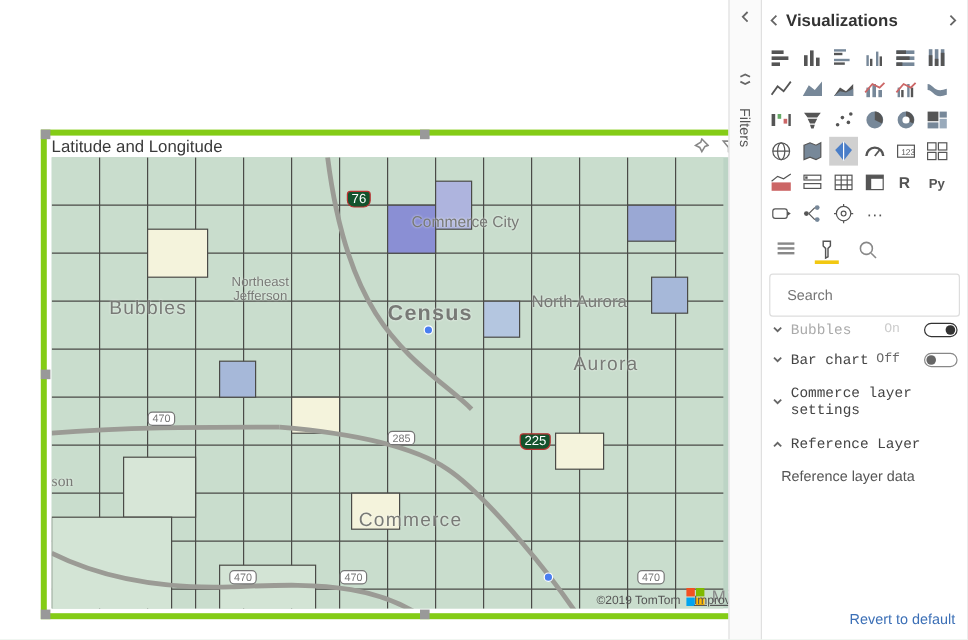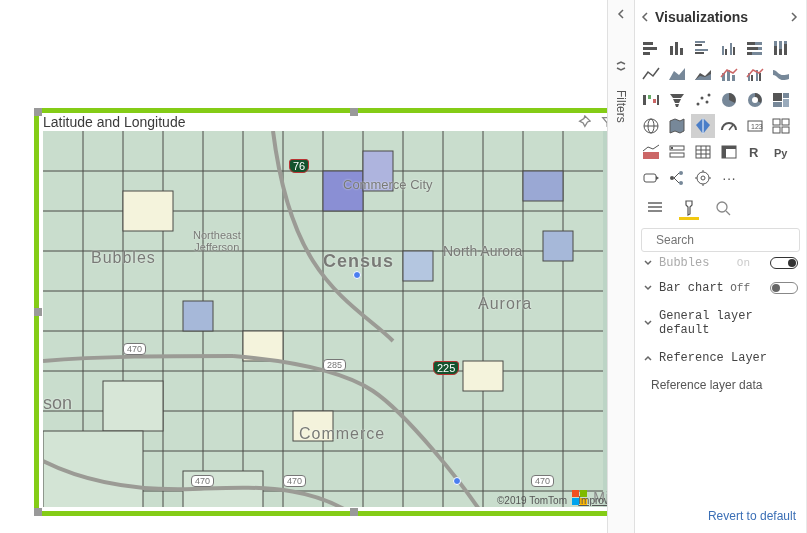--- a/index.html
+++ b/index.html
@@ -113,21 +113,21 @@
   .viz-icon.selected { background:#d0d0d0; }
   .viz-icon svg { width:20px; height:20px; }
 
   .tabs {
     display:flex; gap:14px; padding:8px 10px 4px 10px;
   }
   .tab { width:20px; height:20px; display:flex; align-items:center; justify-content:center;
     border-bottom:3px solid transparent; padding-bottom:2px; cursor:pointer; }
   .tab.active { border-bottom-color:#f2c811; }
   .search-row {
-    display:flex; align-items:center; margin:4px 6px; height:24px;
+    display:flex; align-items:center; margin:4px 6px; height:36px;
     border:1px solid #ddd; border-radius:3px;
   }
   .search-row svg { width:14px; height:14px; margin:0 6px; stroke:#888; fill:none;}
   .search-row input {
     border:none; outline:none; font-size:12px; flex:1; background:transparent;
   }
 
   .section-list { flex:1; overflow:hidden; }
   .section {
     display:flex; align-items:center; padding:7px 8px; font-size:12px; color:#444;
@@ -230,21 +230,21 @@
       </svg>
 
       <div class="map-label" style="left:280px; top:120px; font-size:18px; color:#787a76; font-weight:600; letter-spacing:1px;">Census</div>
       <div class="map-label" style="left:435px; top:164px; font-size:16px; letter-spacing:1px;">Aurora</div>
       <div class="map-label" style="left:48px; top:118px; font-size:16px; letter-spacing:1px;">Bubbles</div>
       <div class="map-label" style="left:256px; top:294px; font-size:16px; letter-spacing:1px;">Commerce</div>
       <div class="map-label" style="left:150px; top:98px; font-size:11px; white-space:pre; text-align:center;">Northeast
 Jefferson</div>
       <div class="map-label" style="left:300px; top:26px; font-size:13px;margin-top:20px;">Commerce City</div>
       <div class="map-label" style="left:400px; top:112px; font-size:14px;">North Aurora</div>
-      <div class="map-label" style="left:0px; top:262px; font-size:18px;">son</div>
+      <div class="map-label" style="left:0px; top:262px; font-size:13px;font-family:Liberation Serif, serif;">son</div>
 
       <div class="ih-shield" style="left:246px; top:28px;">76</div>
       <div class="ih-shield" style="left:390px; top:230px;">225</div>
       <div class="hwy-shield" style="left:80px; top:212px;">470</div>
       <div class="hwy-shield" style="left:148px; top:344px;">470</div>
       <div class="hwy-shield" style="left:240px; top:344px;">470</div>
       <div class="hwy-shield" style="left:488px; top:344px;">470</div>
       <div class="hwy-shield" style="left:280px; top:228px;">285</div>
 
       <div class="dot" style="left:310px; top:140px;"></div>
@@ -595,21 +595,21 @@
           <path d="M2 3l3 3 3-3"></path>
         </svg>
       <span class="label">Bar chart</span>
       <span class="off-label">Off</span>
       <span class="toggle"></span>
     </div>
     <div class="section">
       <svg class="chev2" viewBox="0 0 10 10">
           <path d="M2 3l3 3 3-3"></path>
         </svg>
-      <span class="label">General layer default</span>
+      <span class="label">Commerce layer settings</span>
     </div>
     <div class="section">
       <svg class="chev2" viewBox="0 0 10 10">
           <path d="M2 7l3-3 3 3"></path>
         </svg>
       <span class="label">Reference Layer</span>
     </div>
     <div class="sub-item">Reference layer data</div>
   </div>
 

